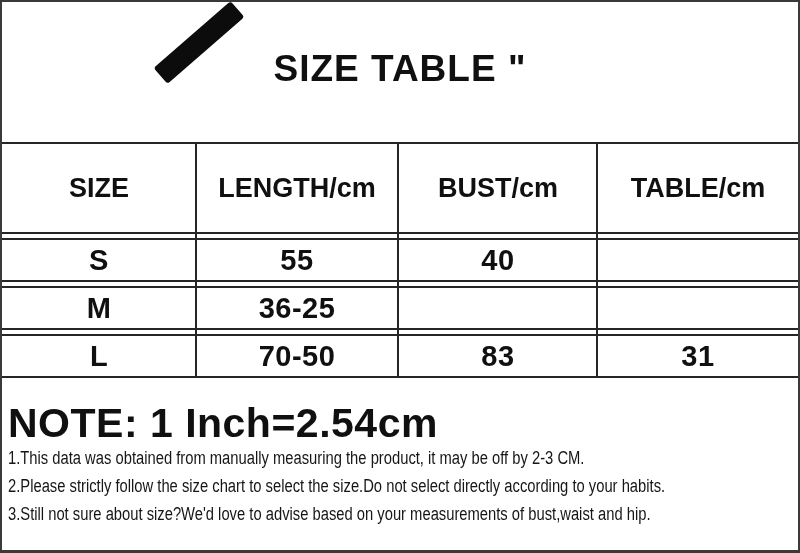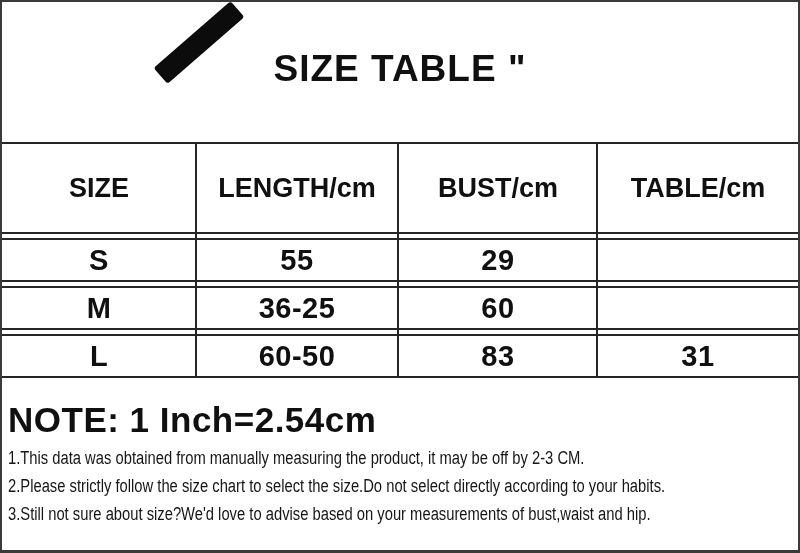--- a/index.html
+++ b/index.html
@@ -76,21 +76,21 @@
     background: #262626;
   }
   .vline.v1 { left: 193px; }
   .vline.v2 { left: 395px; }
   .vline.v3 { left: 594px; }
 
   .note-heading {
     position: absolute;
     left: 6px;
     top: 398px;
-    font-size: 35px;
+    font-size: 41px;
     font-weight: 700;
     letter-spacing: 0.5px;
     white-space: nowrap;
   }
 
   .notes {
     position: absolute;
     left: 6px;
     top: 442px;
     font-size: 18px;
@@ -115,32 +115,31 @@
   <div class="thead">
     <div class="cell">SIZE</div>
     <div class="cell">LENGTH/cm</div>
     <div class="cell">BUST/cm</div>
     <div class="cell">TABLE/cm</div>
   </div>
 
   <div class="trow r0">
     <div class="cell">S</div>
     <div class="cell">55</div>
-    <div class="cell">29</div>
+    <div class="cell">40</div>
   </div>
 
   <div class="trow r1">
     <div class="cell">M</div>
     <div class="cell">36-25</div>
-    <div class="cell">60</div>
   </div>
 
   <div class="trow r2">
     <div class="cell">L</div>
-    <div class="cell">60-50</div>
+    <div class="cell">70-50</div>
     <div class="cell">83</div>
     <div class="cell">31</div>
   </div>
 
   <div class="vline v1"></div>
   <div class="vline v2"></div>
   <div class="vline v3"></div>
 
   <div class="note-heading">NOTE: 1 Inch=2.54cm</div>
 

